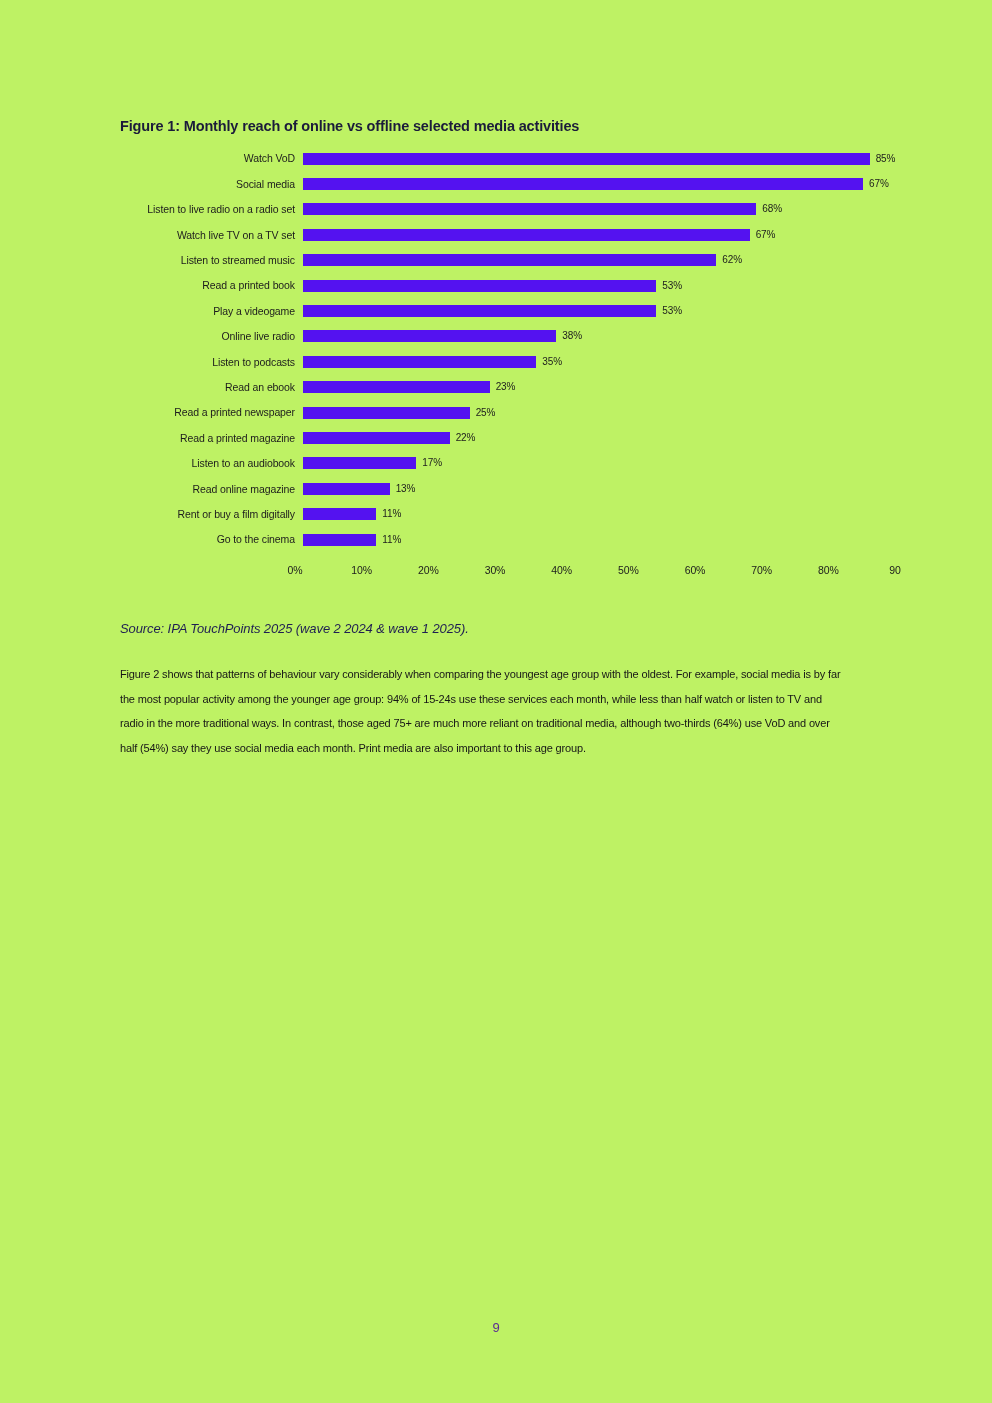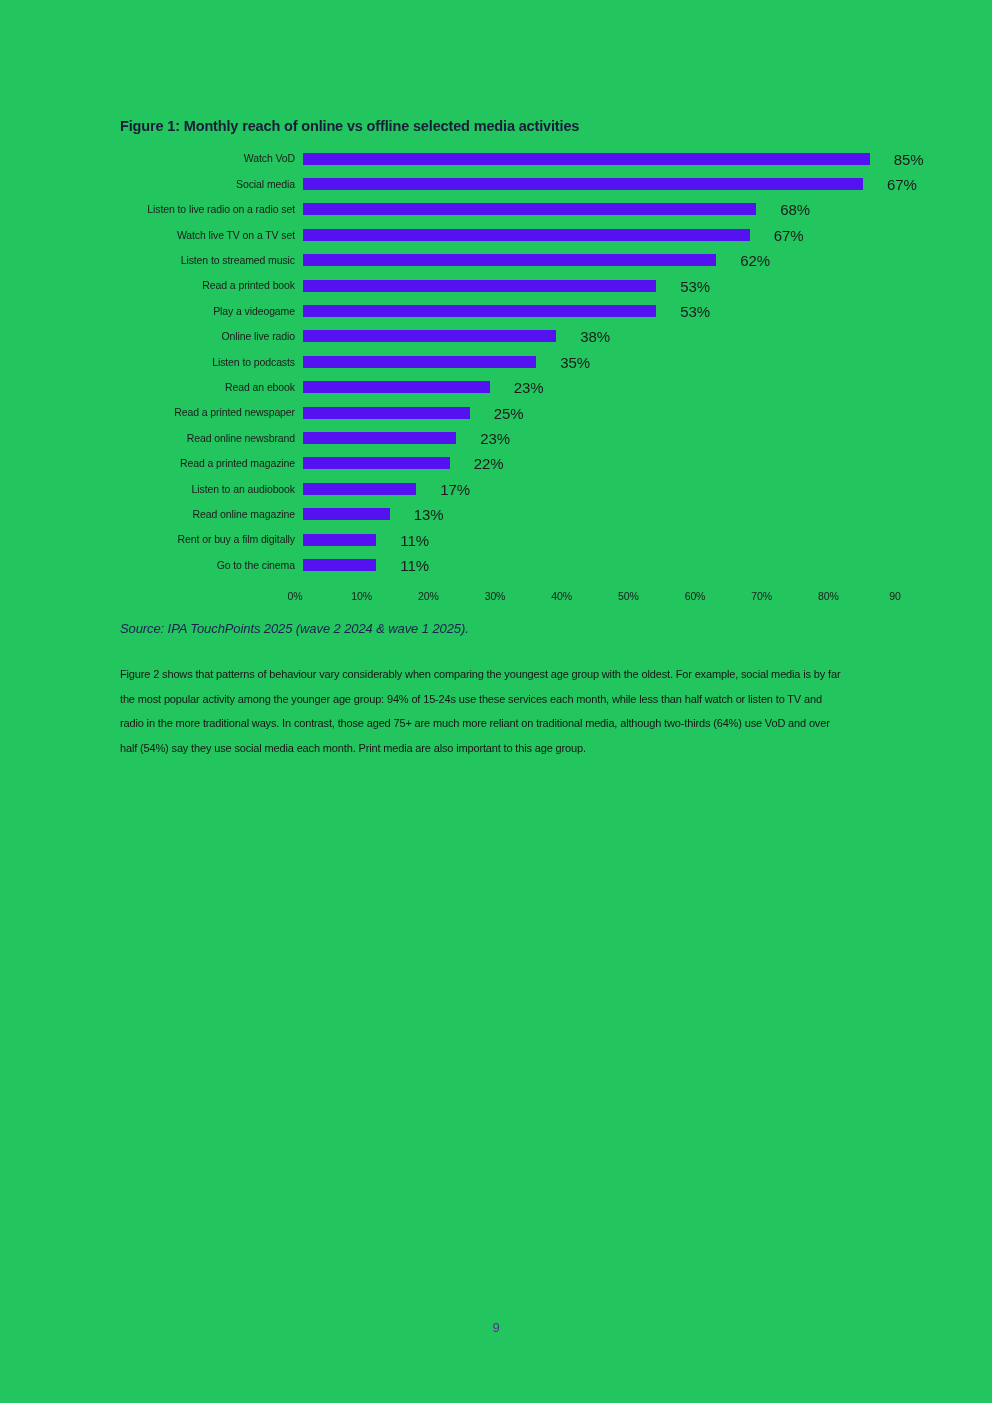--- a/index.html
+++ b/index.html
@@ -12,21 +12,21 @@
     height: 1403px;
     position: relative;
     font-family: "Liberation Sans", sans-serif;
     color: #161616;
     overflow: hidden;
   }
 
   .page {
     position: absolute;
     inset: 0;
-    background: #22c55e;
+    background: #bef264;
   }
 
   
   .figure-block {
     position: absolute;
     left: 120px;
     top: 118px;
     width: 800px;
   }
 
@@ -78,26 +78,25 @@
     left: 0;
     transform: translateY(-50%);
     height: 12px;
     background: #5412f0;
   }
 
   .bar-value {
     position: absolute;
     top: 50%;
     transform: translateY(-50%);
-    font-size: 15px;
+    font-size: 10px;
     color: #1c1c1c;
     white-space: nowrap;
     letter-spacing: -0.1px;
     line-height: 1;
-    margin-left: 18px;
   }
 
   
   .x-axis {
     position: relative;
     height: 26px;
     margin-left: 175px;
     margin-top: 6px;
   }
 
@@ -225,27 +224,20 @@
             <div class="bar-area">
               <div class="bar" style="width: 186.667px; background: rgb(84, 18, 240);"></div>
               <div class="bar-value" style="left: 192.667px;">23%</div>
             </div>
           </div>
           <div class="chart-row">
             <div class="cat-label">Read a printed newspaper</div>
             <div class="bar-area">
               <div class="bar" style="width: 166.667px; background: rgb(84, 18, 240);"></div>
               <div class="bar-value" style="left: 172.667px;">25%</div>
-            </div>
-          </div>
-          <div class="chart-row">
-            <div class="cat-label">Read online newsbrand</div>
-            <div class="bar-area">
-              <div class="bar" style="width: 153.333px; background: rgb(84, 18, 240);"></div>
-              <div class="bar-value" style="left: 159.333px;">23%</div>
             </div>
           </div>
           <div class="chart-row">
             <div class="cat-label">Read a printed magazine</div>
             <div class="bar-area">
               <div class="bar" style="width: 146.667px; background: rgb(84, 18, 240);"></div>
               <div class="bar-value" style="left: 152.667px;">22%</div>
             </div>
           </div>
           <div class="chart-row">

